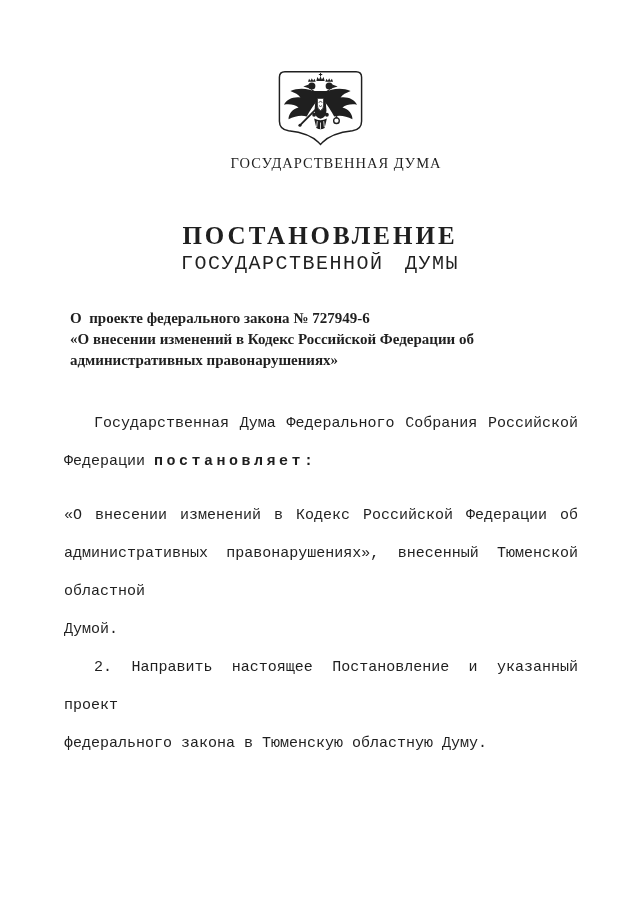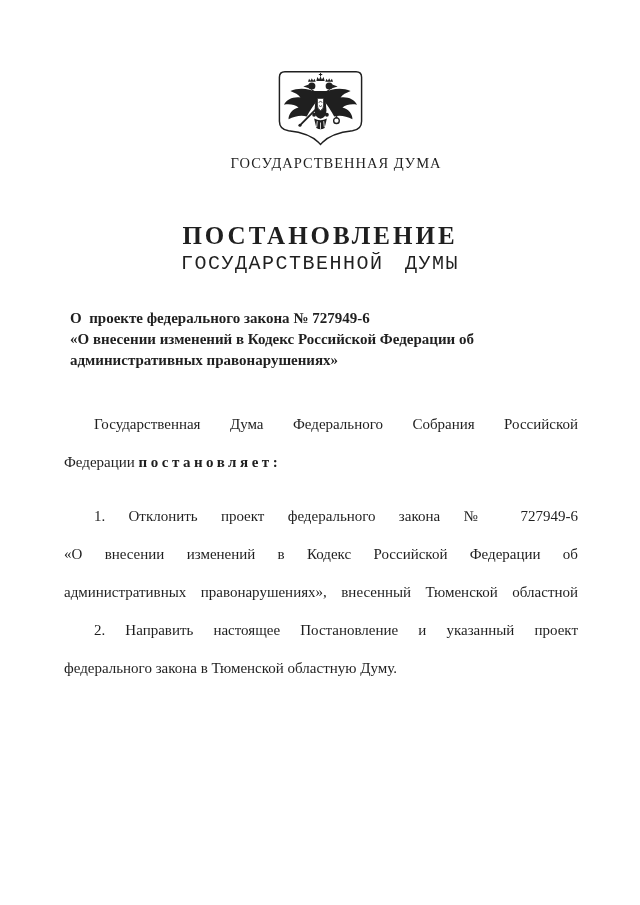--- a/index.html
+++ b/index.html
@@ -56,20 +56,21 @@
     font-weight: bold;
     font-size: 15px;
     line-height: 21px;
   }
 
   
   .body-text {
     position: absolute;
     top: 405px; left: 64px; right: 62px;
     font-size: 15px;
+    font-family: Liberation Mono, monospace;
   }
   .bline {
     line-height: 38px;
     text-align: justify;
     text-align-last: justify;
     white-space: normal;
   }
   .bline.indent { text-indent: 30px; }
   .bline.lline { text-align: center; text-align-last: left; }
   .para + .para { margin-top: 0; }
@@ -143,24 +144,24 @@
   </div>
 
   <div class="body-text">
 
     <div class="para">
       <div class="bline indent">Государственная Дума Федерального Собрания Российской</div>
       <div class="bline lline"><span>Федерации</span> <span class="verb">постановляет:</span></div>
     </div>
 
     <div class="para gap">
-      <div class="bline indent">1.&nbsp;Отклонить проект федерального закона №&nbsp;727949-6</div>
       <div class="bline">«О внесении изменений в Кодекс Российской Федерации об</div>
       <div class="bline">административных правонарушениях», внесенный Тюменской областной</div>
+      <div class="bline lline">Думой.</div>
     </div>
 
     <div class="para">
       <div class="bline indent">2.&nbsp;Направить настоящее Постановление и указанный проект</div>
-      <div class="bline lline">федерального закона в Тюменской областную Думу.</div>
+      <div class="bline lline">федерального закона в Тюменскую областную Думу.</div>
     </div>
 
   </div>
 </div>
 
 </body></html>

